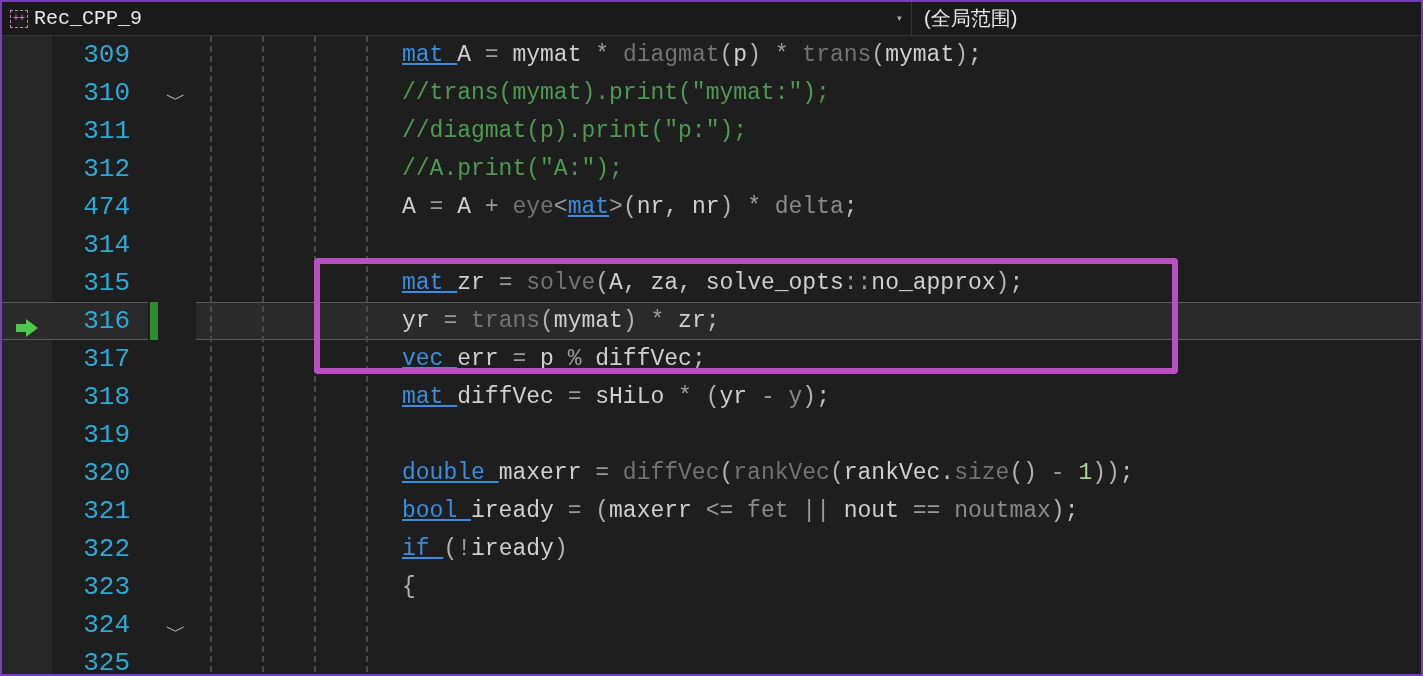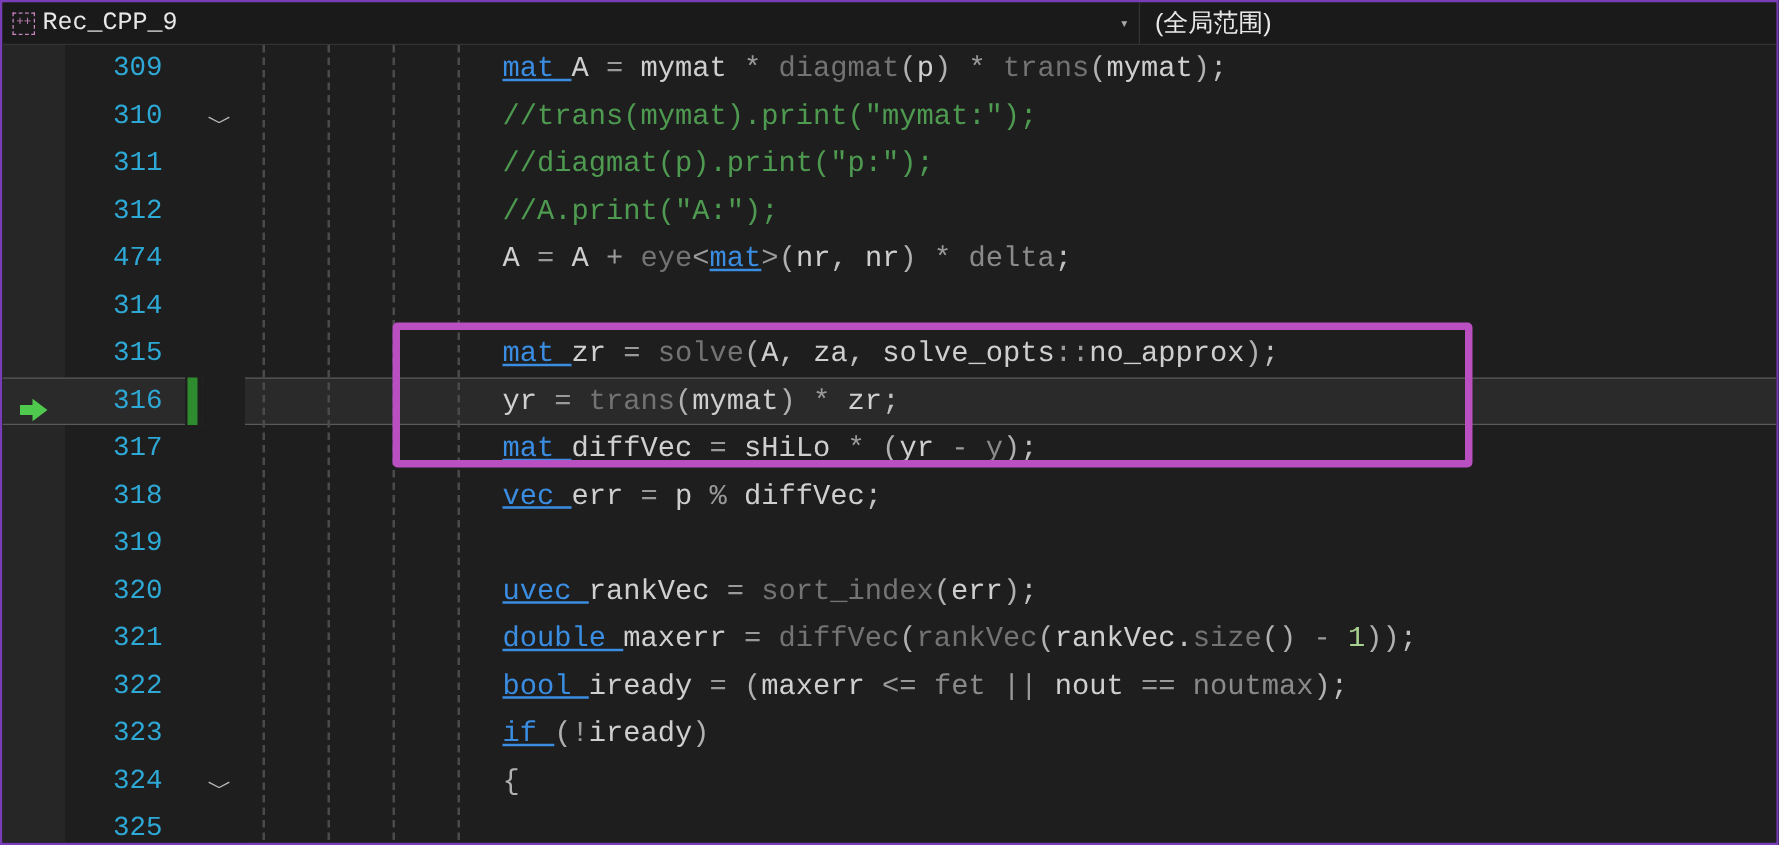--- a/index.html
+++ b/index.html
@@ -86,21 +86,21 @@
     flex: 1;
     position: relative;
   }
   .row {
     height: 38px;
     line-height: 38px;
     font-size: 23px;
     white-space: pre;
     position: relative;
   }
-  .line-numbers .row { color: #2ea9d6; font-size: 22px; }
+  .line-numbers .row { color: #2ea9d6; font-size: 26px; }
   .bp-gutter .row { position: relative; }
   .bp-arrow {
     position: absolute;
     left: 14px; top: 10px;
     width: 0; height: 0;
   }
   .bp-arrow svg path { fill: #4ec94e; }
 
   .mod-mark {
     position: absolute;
@@ -274,24 +274,23 @@
         </div>
       <div class="code-content" id="codecontent">
           <div class="row" style="padding-left: 206px;"><span class="kw">mat </span><span class="id">A </span><span class="op">= </span><span class="id">mymat </span><span class="op">* </span><span class="fn">diagmat</span><span class="br">(</span><span class="id">p</span><span class="br">) </span><span class="op">* </span><span class="fn">trans</span><span class="br">(</span><span class="id">mymat</span><span class="br">)</span><span class="punc">;</span></div>
           <div class="row" style="padding-left: 206px;"><span class="cmt">//trans(mymat).print("mymat:");</span></div>
           <div class="row" style="padding-left: 206px;"><span class="cmt">//diagmat(p).print("p:");</span></div>
           <div class="row" style="padding-left: 206px;"><span class="cmt">//A.print("A:");</span></div>
           <div class="row" style="padding-left: 206px;"><span class="id">A </span><span class="op">= </span><span class="id">A </span><span class="op">+ </span><span class="fn">eye</span><span class="op">&lt;</span><span class="kw">mat</span><span class="op">&gt;</span><span class="br">(</span><span class="id">nr</span><span class="punc">, </span><span class="id">nr</span><span class="br">) </span><span class="op">* </span><span class="faint">delta</span><span class="punc">;</span></div>
           <div class="row" style="padding-left: 206px;"></div>
           <div class="row" style="padding-left: 206px;"><span class="kw">mat </span><span class="id">zr </span><span class="op">= </span><span class="fn">solve</span><span class="br">(</span><span class="id">A</span><span class="punc">, </span><span class="id">za</span><span class="punc">, </span><span class="id">solve_opts</span><span class="op">::</span><span class="id">no_approx</span><span class="br">)</span><span class="punc">;</span></div>
           <div class="row" style="padding-left: 206px;"><span class="id">yr </span><span class="op">= </span><span class="fn">trans</span><span class="br">(</span><span class="id">mymat</span><span class="br">) </span><span class="op">* </span><span class="id">zr</span><span class="punc">;</span></div>
+          <div class="row" style="padding-left: 206px;"><span class="kw">vec </span><span class="id">err </span><span class="op">= </span><span class="id">p </span><span class="op">% </span><span class="id">diffVec</span><span class="punc">;</span></div>
           <div class="row" style="padding-left: 206px;"><span class="kw">mat </span><span class="id">diffVec </span><span class="op">= </span><span class="id">sHiLo </span><span class="op">* </span><span class="br">(</span><span class="id">yr </span><span class="op">- </span><span class="faint">y</span><span class="br">)</span><span class="punc">;</span></div>
-          <div class="row" style="padding-left: 206px;"><span class="kw">vec </span><span class="id">err </span><span class="op">= </span><span class="id">p </span><span class="op">% </span><span class="id">diffVec</span><span class="punc">;</span></div>
           <div class="row" style="padding-left: 206px;"></div>
-          <div class="row" style="padding-left: 206px;"><span class="kw">uvec </span><span class="id">rankVec </span><span class="op">= </span><span class="fn">sort_index</span><span class="br">(</span><span class="id">err</span><span class="br">)</span><span class="punc">;</span></div>
           <div class="row" style="padding-left: 206px;"><span class="kw">double </span><span class="id">maxerr </span><span class="op">= </span><span class="fn">diffVec</span><span class="br">(</span><span class="fn">rankVec</span><span class="br">(</span><span class="id">rankVec</span><span class="punc">.</span><span class="fn">size</span><span class="br">() </span><span class="op">- </span><span class="num">1</span><span class="br">))</span><span class="punc">;</span></div>
           <div class="row" style="padding-left: 206px;"><span class="kw">bool </span><span class="id">iready </span><span class="op">= </span><span class="br">(</span><span class="id">maxerr </span><span class="op">&lt;= </span><span class="faint">fet </span><span class="op">|| </span><span class="id">nout </span><span class="op">== </span><span class="faint">noutmax</span><span class="br">)</span><span class="punc">;</span></div>
           <div class="row" style="padding-left: 206px;"><span class="kw">if </span><span class="br">(</span><span class="op">!</span><span class="id">iready</span><span class="br">)</span></div>
           <div class="row" style="padding-left: 206px;"><span class="br">{</span></div>
         </div>
     </div>
 
     <div class="hlbox" id="hlbox" style="top: 222px; left: 312px; width: 864px; height: 116px;"></div>
   </div>
 

